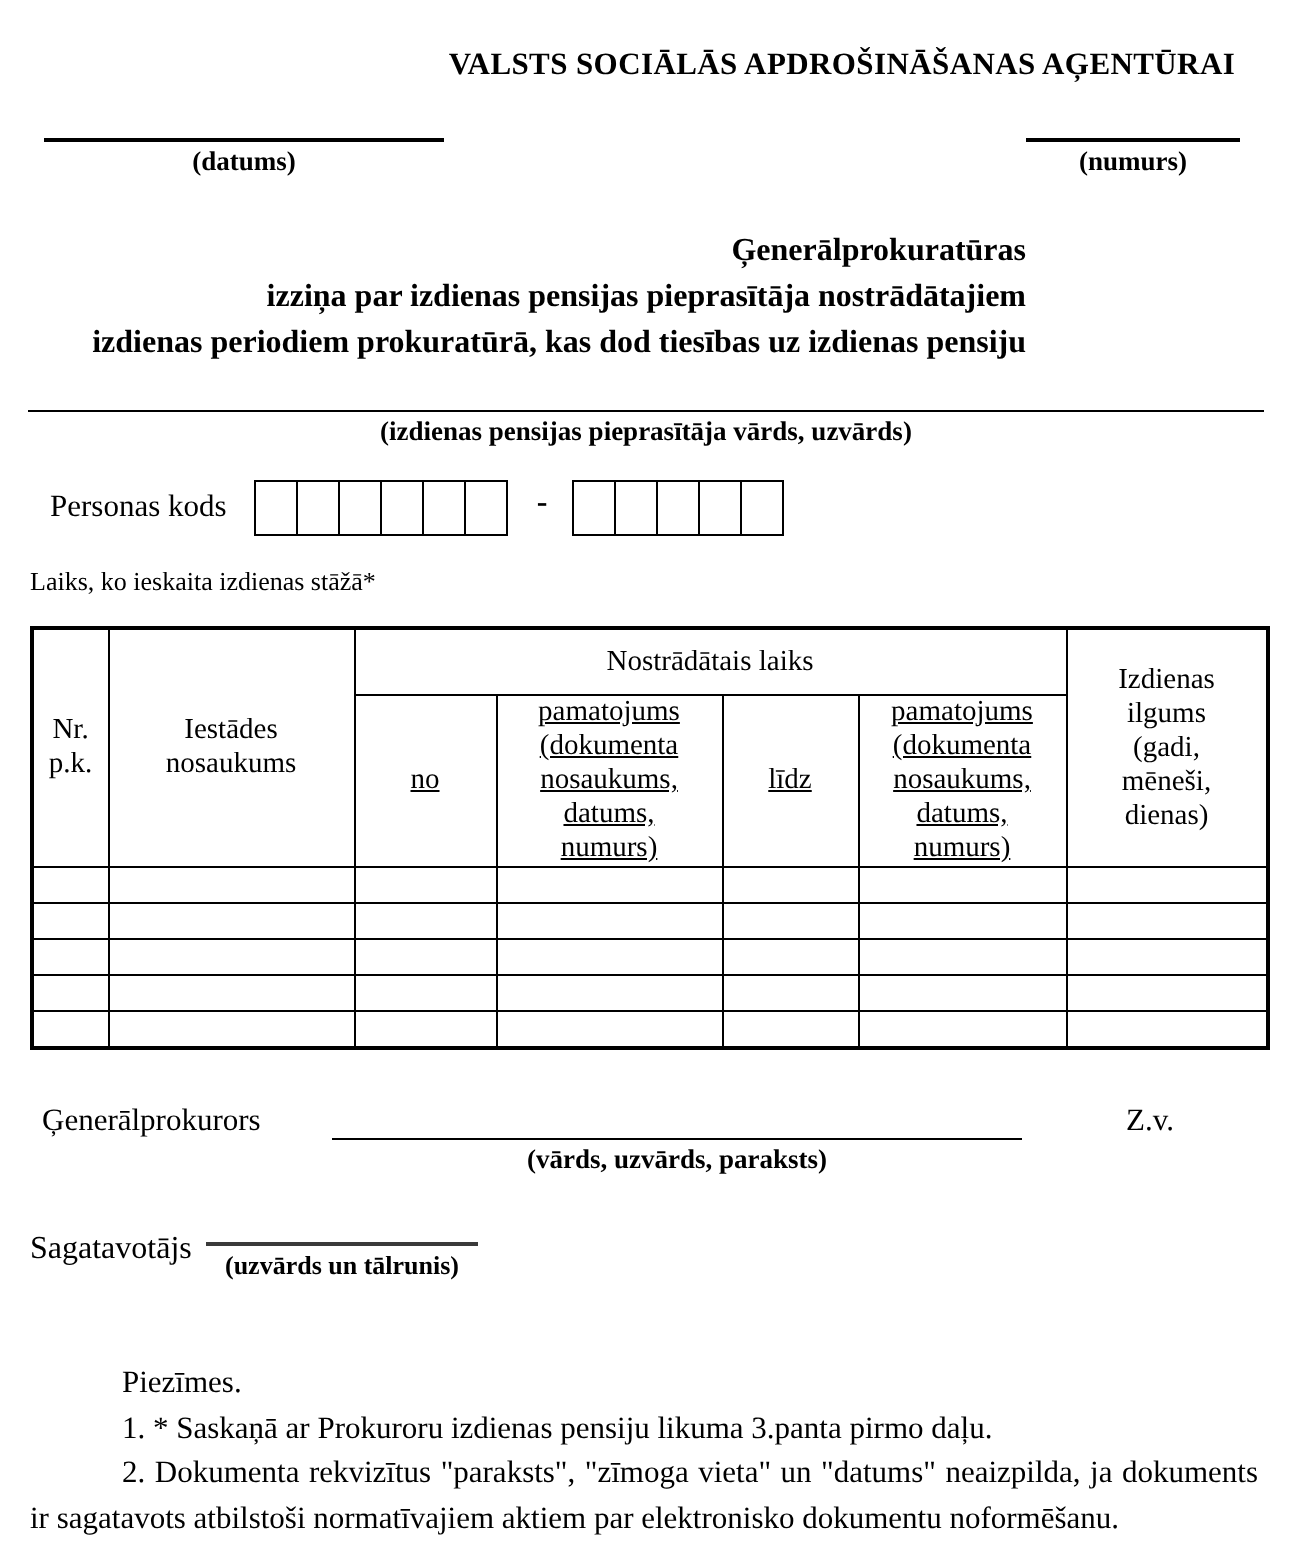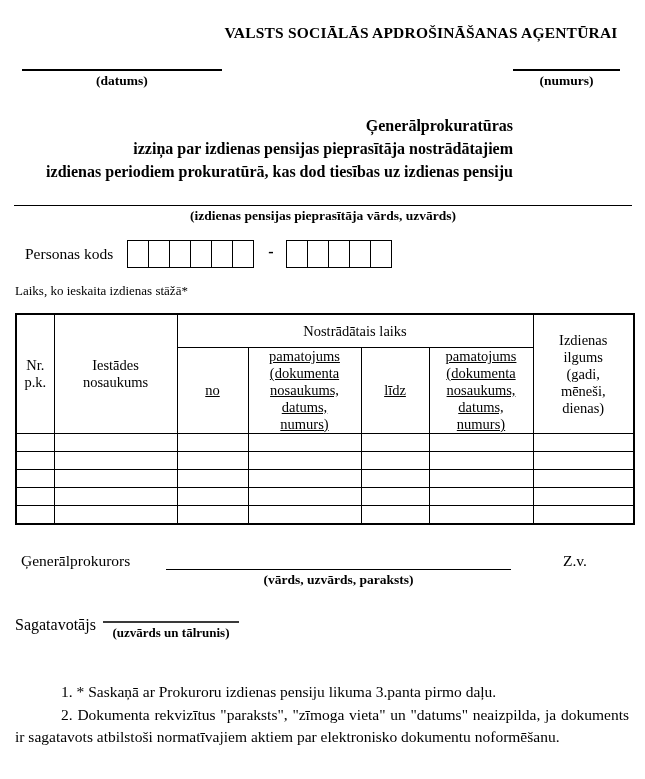--- a/index.html
+++ b/index.html
@@ -229,17 +229,18 @@
   </div>
   <div class="zv-label">Z.v.</div>
 
   <div class="prep-label">Sagatavotājs</div>
   <div class="lineblock prep-line">
     <div class="rule"></div>
     <div class="caption">(uzvārds un tālrunis)</div>
   </div>
 
   <div class="notes">
+    <p>Piezīmes.</p>
     <p>1. * Saskaņā ar Prokuroru izdienas pensiju likuma 3.panta pirmo daļu.</p>
     <p class="justify">2. Dokumenta rekvizītus "paraksts", "zīmoga vieta" un "datums" neaizpilda, ja dokuments ir sagatavots atbilstoši normatīvajiem aktiem par elektronisko dokumentu noformēšanu.</p>
   </div>
 
 </div>
 
 </body></html>

